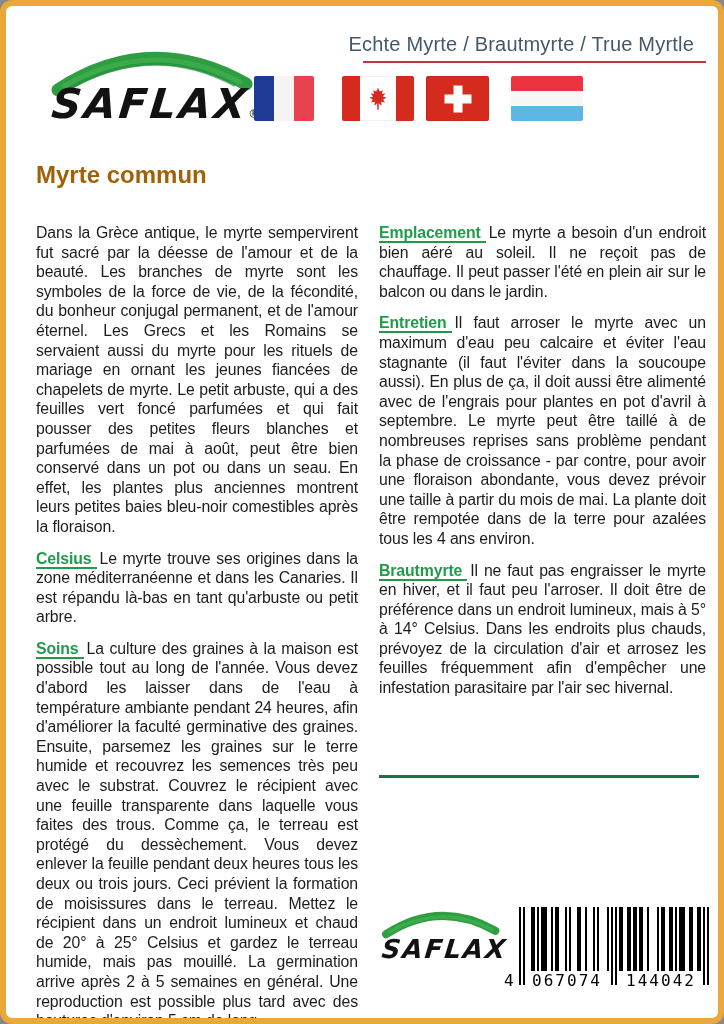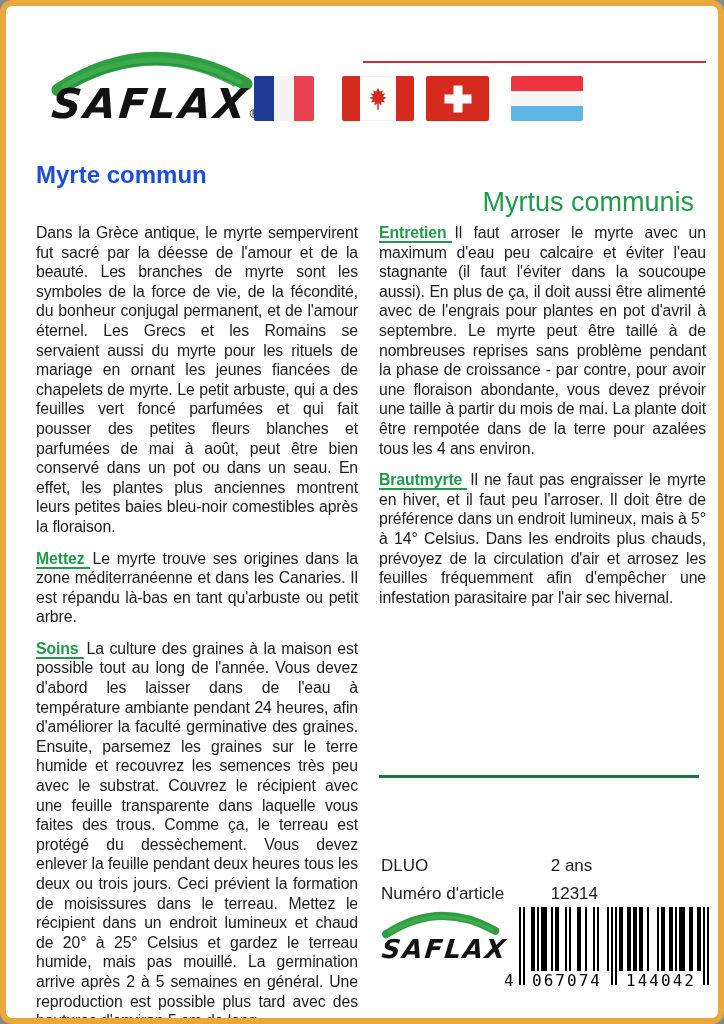--- a/index.html
+++ b/index.html
@@ -27,21 +27,21 @@
   .flag-ca .mid{flex:1;position:relative;}
   .flag-ca svg{position:absolute;left:50%;top:50%;transform:translate(-50%,-50%);}
   .flag-ch{left:420px;width:63px;background:#d52b1e;position:absolute;}
   .flag-ch .v{position:absolute;left:50%;top:50%;transform:translate(-50%,-50%);
     width:9px;height:27px;background:#fff;}
   .flag-ch .h{position:absolute;left:50%;top:50%;transform:translate(-50%,-50%);
     width:27px;height:9px;background:#fff;}
   .flag-lu{left:505px;width:72px;display:flex;flex-direction:column;}
   .flag-lu i{flex:1;}
   
-  .title-fr{position:absolute;left:30px;top:155px;font-size:24px;font-weight:bold;color:#1d4ed8;}
+  .title-fr{position:absolute;left:30px;top:155px;font-size:24px;font-weight:bold;color:#a16207;}
   .title-la{position:absolute;right:24px;top:181px;font-size:27px;color:#1f9b4a;}
   
   .col{position:absolute;top:217px;font-size:15.8px;line-height:19.6px;
     text-align:justify;letter-spacing:-0.1px;}
   .col-left{left:30px;width:322px;}
   .col-right{left:373px;width:327px;}
   .col p{margin:0 0 12px 0;}
   .slabel{color:#1f9b4a;font-weight:bold;border-bottom:2px solid #1f9b4a;
     padding-right:5px;margin-right:3px;}
   
@@ -95,46 +95,39 @@
   <div class="flag flag-ch">
     <div class="v"></div>
       <div class="h"></div>
   </div>
   <div class="flag flag-lu">
     <i style="background:#ee3340"></i>
       <i style="background:#f7f7f7"></i>
       <i style="background:#5eb6e4"></i>
   </div>
 
+  <div class="subtitle">Echte Myrte / Brautmyrte / True Myrtle</div>
   <div class="red-rule"></div>
 
   <div class="title-fr">Myrte commun</div>
-  <div class="title-la">Myrtus communis</div>
 
   <div class="col col-left">
     <p><span>Dans la Grèce antique, le myrte sempervirent fut sacré par la déesse de l'amour et de la beauté. Les branches de myrte sont les symboles de la force de vie, de la fécondité, du bonheur conjugal permanent, et de l'amour éternel. Les Grecs et les Romains se servaient aussi du myrte pour les rituels de mariage en ornant les jeunes fiancées de chapelets de myrte. Le petit arbuste, qui a des feuilles vert foncé parfumées et qui fait pousser des petites fleurs blanches et parfumées de mai à août, peut être bien conservé dans un pot ou dans un seau. En effet, les plantes plus anciennes montrent leurs petites baies bleu-noir comestibles après la floraison.</span></p>
-    <p><span class="slabel">Mettez</span><span>Le myrte trouve ses origines dans la zone méditerranéenne et dans les Canaries. Il est répandu là-bas en tant qu'arbuste ou petit arbre.</span></p>
+    <p><span class="slabel">Celsius</span><span>Le myrte trouve ses origines dans la zone méditerranéenne et dans les Canaries. Il est répandu là-bas en tant qu'arbuste ou petit arbre.</span></p>
     <p><span class="slabel">Soins</span><span>La culture des graines à la maison est possible tout au long de l'année. Vous devez d'abord les laisser dans de l'eau à température ambiante pendant 24 heures, afin d'améliorer la faculté germinative des graines. Ensuite, parsemez les graines sur le terre humide et recouvrez les semences très peu avec le substrat. Couvrez le récipient avec une feuille transparente dans laquelle vous faites des trous. Comme ça, le terreau est protégé du dessèchement. Vous devez enlever la feuille pendant deux heures tous les deux ou trois jours. Ceci prévient la formation de moisissures dans le terreau. Mettez le récipient dans un endroit lumineux et chaud de 20° à 25° Celsius et gardez le terreau humide, mais pas mouillé. La germination arrive après 2 à 5 semaines en général. Une reproduction est possible plus tard avec des boutures d'environ 5 cm de long.</span></p>
   </div>
 
   <div class="col col-right">
+    <p><span class="slabel">Emplacement</span><span>Le myrte a besoin d'un endroit bien aéré au soleil. Il ne reçoit pas de chauffage. Il peut passer l'été en plein air sur le balcon ou dans le jardin.</span></p>
     <p><span class="slabel">Entretien</span><span>Il faut arroser le myrte avec un maximum d'eau peu calcaire et éviter l'eau stagnante (il faut l'éviter dans la soucoupe aussi). En plus de ça, il doit aussi être alimenté avec de l'engrais pour plantes en pot d'avril à septembre. Le myrte peut être taillé à de nombreuses reprises sans problème pendant la phase de croissance - par contre, pour avoir une floraison abondante, vous devez prévoir une taille à partir du mois de mai. La plante doit être rempotée dans de la terre pour azalées tous les 4 ans environ.</span></p>
     <p><span class="slabel">Brautmyrte</span><span>Il ne faut pas engraisser le myrte en hiver, et il faut peu l'arroser. Il doit être de préférence dans un endroit lumineux, mais à 5° à 14° Celsius. Dans les endroits plus chauds, prévoyez de la circulation d'air et arrosez les feuilles fréquemment afin d'empêcher une infestation parasitaire par l'air sec hivernal.</span></p>
   </div>
 
   <div class="green-rule"></div>
 
-  <div class="meta-row row-dluo">
-    <span class="meta-label">DLUO</span>
-    <span>2 ans</span>
-  </div>
-  <div class="meta-row row-art">
-    <span class="meta-label">Numéro d'article</span>
-    <span>12314</span>
-  </div>
 
   <div class="logo-sm">
     <svg width="122" height="36" viewBox="0 0 205 62">
       <path d="M8,52 Q100,-8 196,46" fill="none" stroke="#2f9e41" stroke-width="14" stroke-linecap="round"></path>
       <path d="M14,48 Q102,-2 190,44" fill="none" stroke="#3fae4d" stroke-width="6" stroke-linecap="round" opacity="0.8"></path>
     </svg>
     <div class="logo-text">SAFLAX</div>
   </div>
 
   <div class="barcode">

